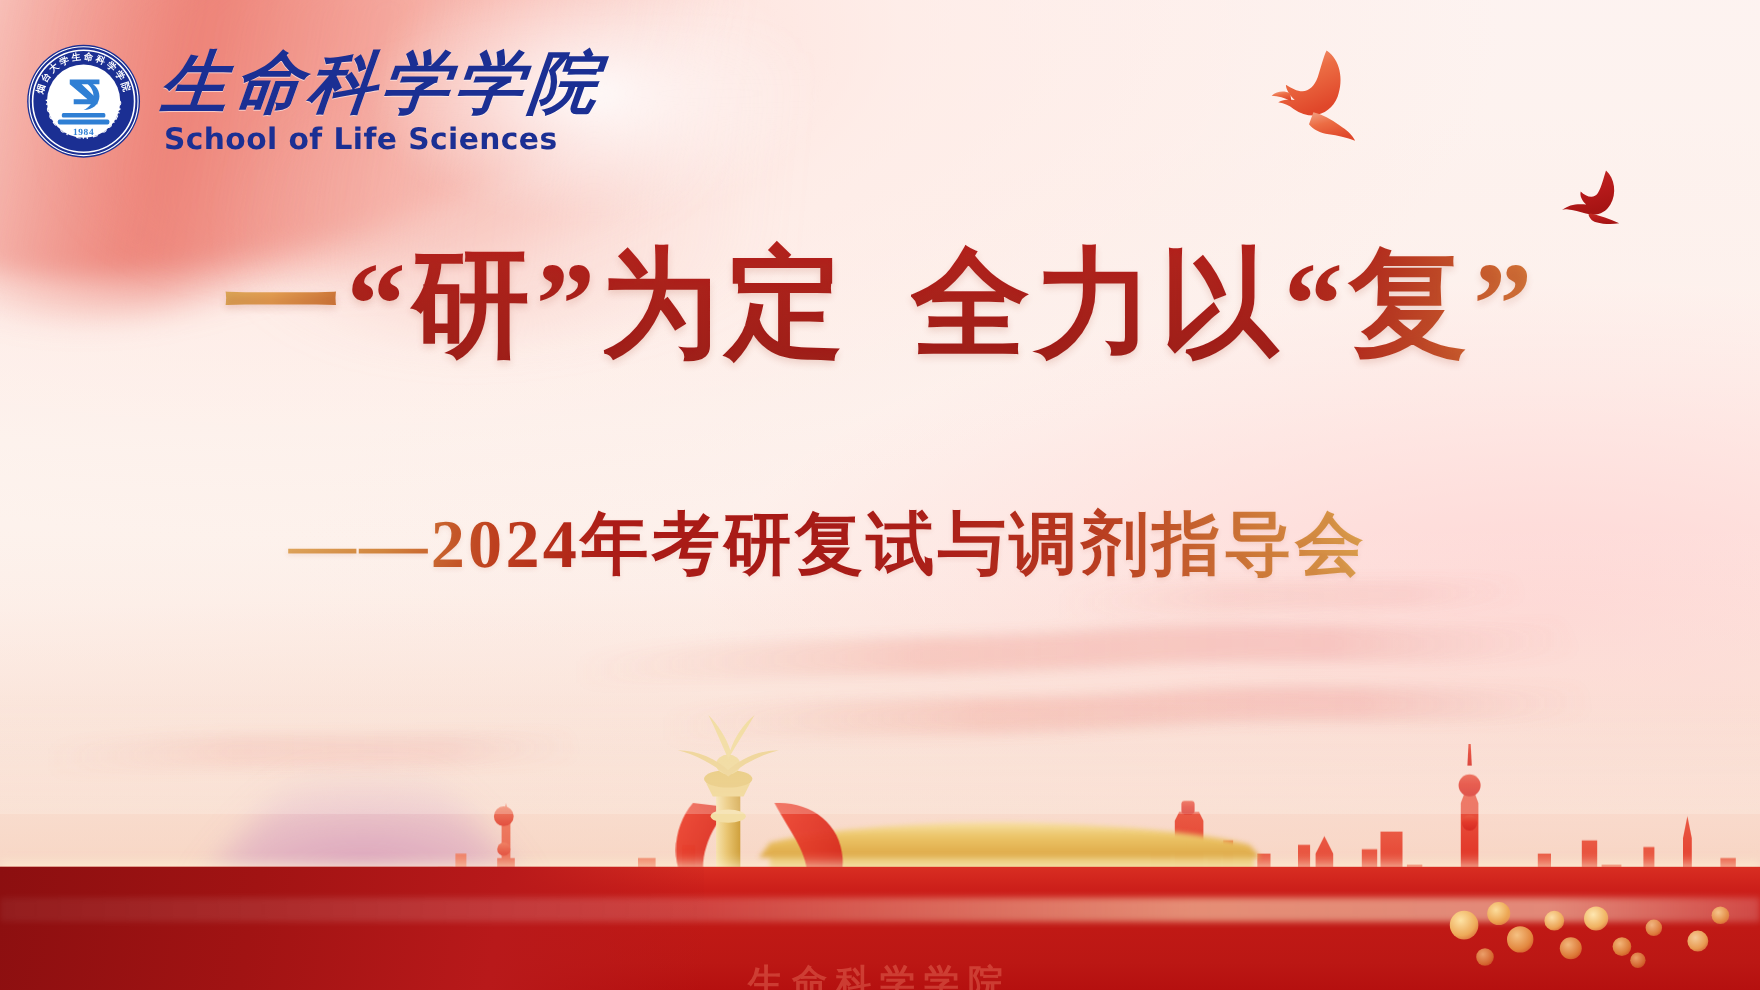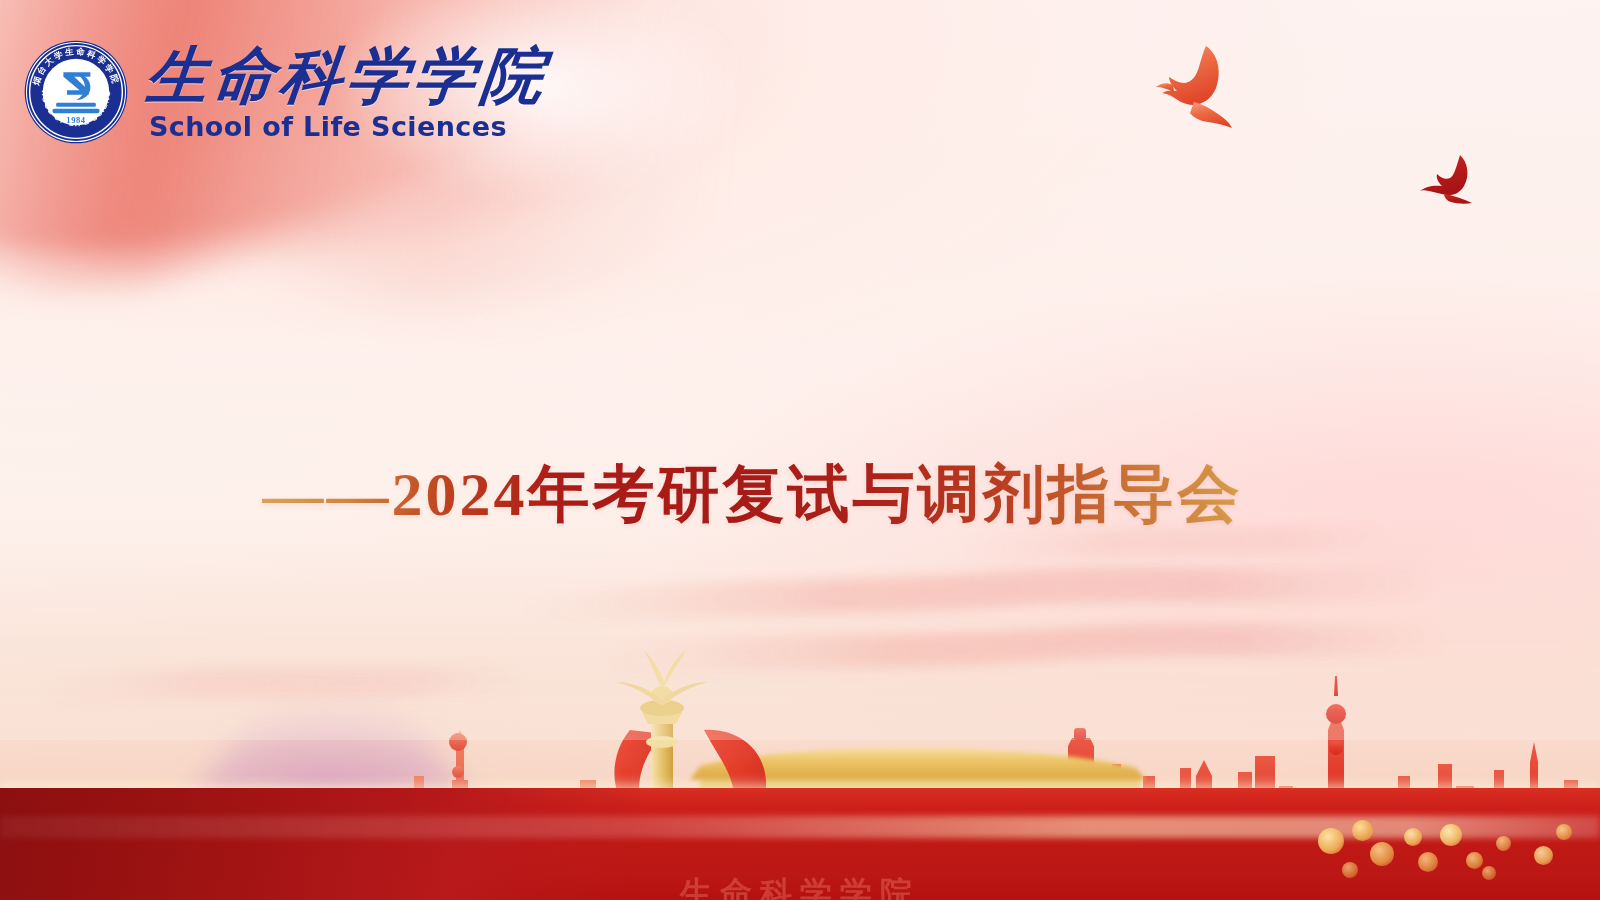--- a/index.html
+++ b/index.html
@@ -244,20 +244,23 @@
           <stop offset="0%" stop-color="#c42b23"></stop>
           <stop offset="60%" stop-color="#b5191a"></stop>
           <stop offset="100%" stop-color="#a61413"></stop>
         </linearGradient>
       </defs>
       <path fill="url(#bg2)" d="M40,3 C48,10 50,24 44,34 C40,41 33,44 26,43 C20,42 15,40 9,39 C4,38 2,38 0,39 C6,34 14,33 22,34 C18,30 16,26 17,22 C21,26 26,28 30,26 C34,24 36,16 40,3 Z"></path>
       <path fill="url(#bg2)" d="M26,42 C34,44 44,47 52,51 C46,52 38,52 31,50 C27,49 25,46 24,43 Z"></path>
     </svg>
   </div>
 
+  <div class="title-block">
+    <div class="title-main"><span class="t-gold">一</span><span class="t-red">“研”为定</span><span class="t-gap"></span><span class="t-red">全力以</span><span class="t-redgold">“复”</span></div>
+  </div>
 
   <div class="subtitle-block">
     <div class="subtitle">——2024年考研复试与调剂指导会</div>
   </div>
 
   <div class="scene">
     <svg viewBox="0 0 1600 420" preserveAspectRatio="none" xmlns="http://www.w3.org/2000/svg">
       <defs>
         <linearGradient id="skyG" x1="0" y1="0" x2="0" y2="1">
           <stop offset="0%" stop-color="#fdeee8" stop-opacity="0"></stop>

